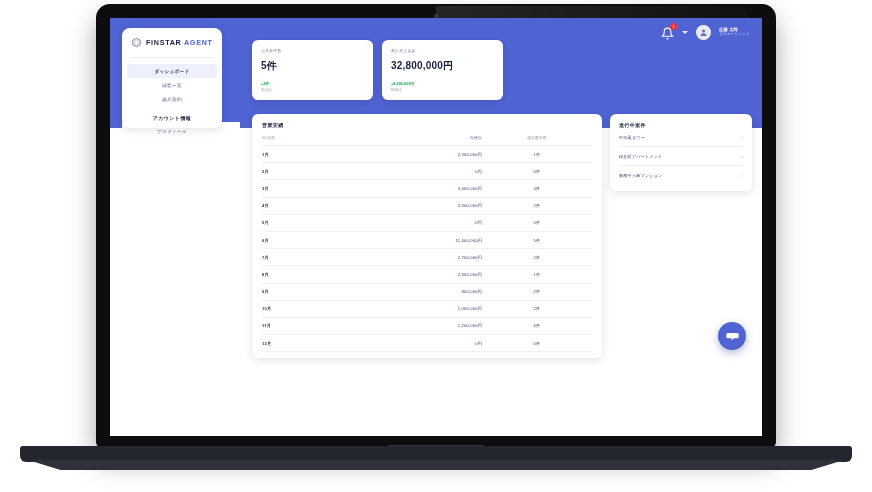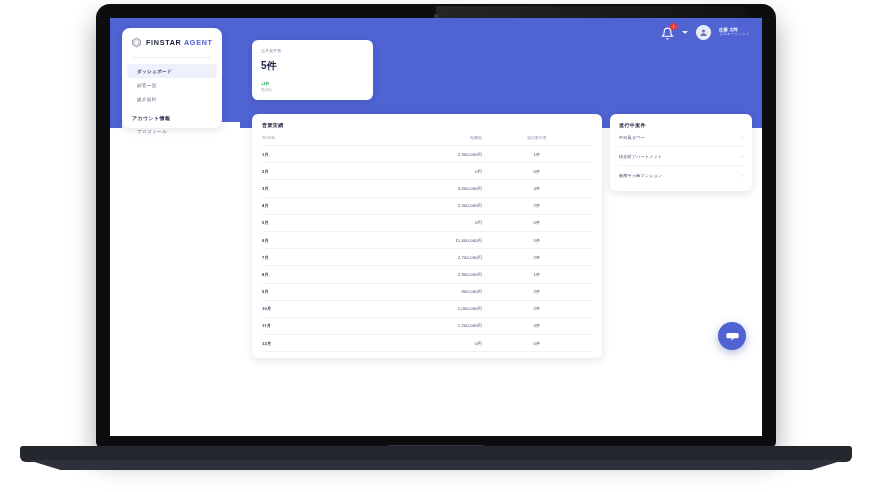--- a/index.html
+++ b/index.html
@@ -70,21 +70,21 @@
   .avatar svg{width:9px;height:9px;}
   .user-meta{display:flex;flex-direction:column;line-height:1.15;}
   .user-name{font-size:4.2px;color:#fff;font-weight:bold;letter-spacing:.2px;}
   .user-role{font-size:3.6px;color:rgba(255,255,255,.82);letter-spacing:.2px;}
 
   
   .sidebar{
     position:absolute;left:12px;top:10px;width:100px;height:100px;
     background:#ffffff;border-radius:8px;
     box-shadow:0 2px 8px rgba(20,25,60,.12);
-    padding:9px 0 0 0;box-sizing:border-box;z-index:3;
+    padding:9px 0 0 0;box-sizing:border-box;z-index:3;text-align:center;
   }
   .sidebar-tail{
     position:absolute;left:12px;top:104px;width:118px;height:300px;
     background:#ffffff;z-index:2;
   }
   .brand{display:flex;align-items:center;gap:4px;padding:0 9px 9px 9px;}
   .brand svg{width:11px;height:11px;flex:none;}
   .brand-text{font-size:7.2px;font-weight:bold;letter-spacing:.7px;color:#1b2240;}
   .brand-text .accent{color:#4f63d2;}
   .brand-rule{height:1px;background:#edeff7;margin:0 9px 6px 9px;}
@@ -226,20 +226,26 @@
         </div>
       </div>
 
       <div class="stats">
         <div class="stat">
           <div class="stat-label">当月案件数</div>
           <div class="stat-value">5件</div>
           <div class="stat-delta">+3件</div>
           <div class="stat-cmp">先月比</div>
         </div>
+        <div class="stat">
+          <div class="stat-label">累計売上金額</div>
+          <div class="stat-value">32,800,000円</div>
+          <div class="stat-delta">+8,600,000円</div>
+          <div class="stat-cmp">昨年比</div>
+        </div>
       </div>
 
       <div class="perf-panel">
         <div class="panel-title">営業実績</div>
         <table>
           <thead>
             <tr>
               <th>2023年</th>
               <th class="num">報酬額</th>
               <th class="mid">成約案件数</th>

